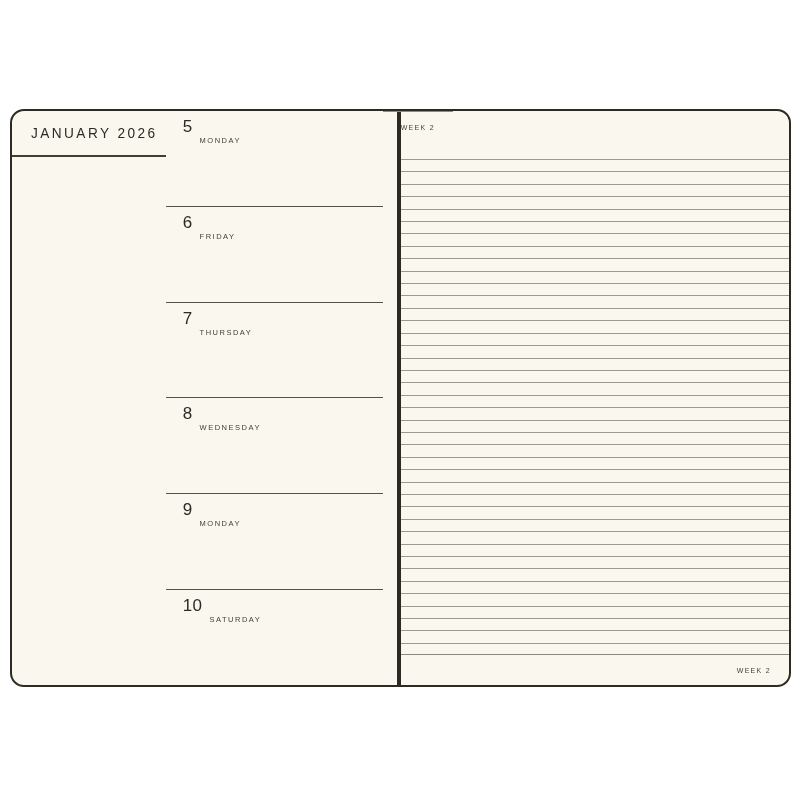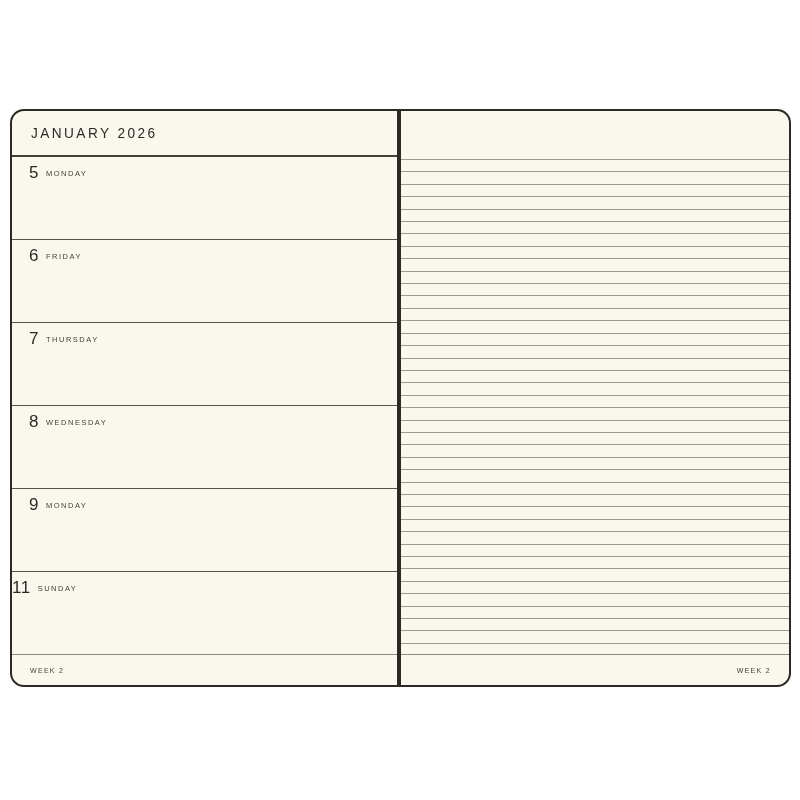--- a/index.html
+++ b/index.html
@@ -23,21 +23,21 @@
     border-radius: 14px;
     display: flex;
     overflow: hidden;
   }
   
   .page-left {
     width: 389px;
     box-sizing: border-box;
     border-right: 4px solid var(--border-dark, #2b2a23);
     display: flex;
-    flex-direction: column;
+    flex-direction: row;
   }
   .page-header {
     height: 44px;
     flex: 0 0 auto;
     border-bottom: 2px solid var(--separator-dark, #403f37);
     display: flex;
     align-items: center;
     padding-left: 19px;
   }
   .month-title {
@@ -71,21 +71,21 @@
     line-height: 14px;
     letter-spacing: 0.5px;
     color: var(--text-dark, #2b2a24);
   }
   .day-label {
     font-size: 7.5px;
     line-height: 8px;
     letter-spacing: 1.5px;
     color: var(--text-mid, #3e3d35);
     margin-left: 7px;
-    margin-top: 4px;
+    margin-top: 17px;
     white-space: nowrap;
   }
   .page-footer {
     height: 30px;
     flex: 0 0 auto;
     border-top: 1px solid var(--separator-light, #8c8b81);
     display: flex;
     align-items: center;
     padding: 0 18px;
   }
@@ -166,23 +166,23 @@
       </div>
 
       <div class="day-row">
         <div class="day-cell">
           <span class="day-num">9</span>
           <span class="day-label">MONDAY</span>
         </div>
       </div>
 
       <div class="day-row">
-        <div class="day-cell cell-sun">
-          <span class="day-num">11</span>
-          <span class="day-label">SUNDAY</span>
+        <div class="day-cell cell-sat">
+          <span class="day-num">10</span>
+          <span class="day-label">SATURDAY</span>
         </div>
       </div>
 
     </div>
 
     <div class="page-footer">
       <span class="week-label">WEEK 2</span>
     </div>
   </div>
 

